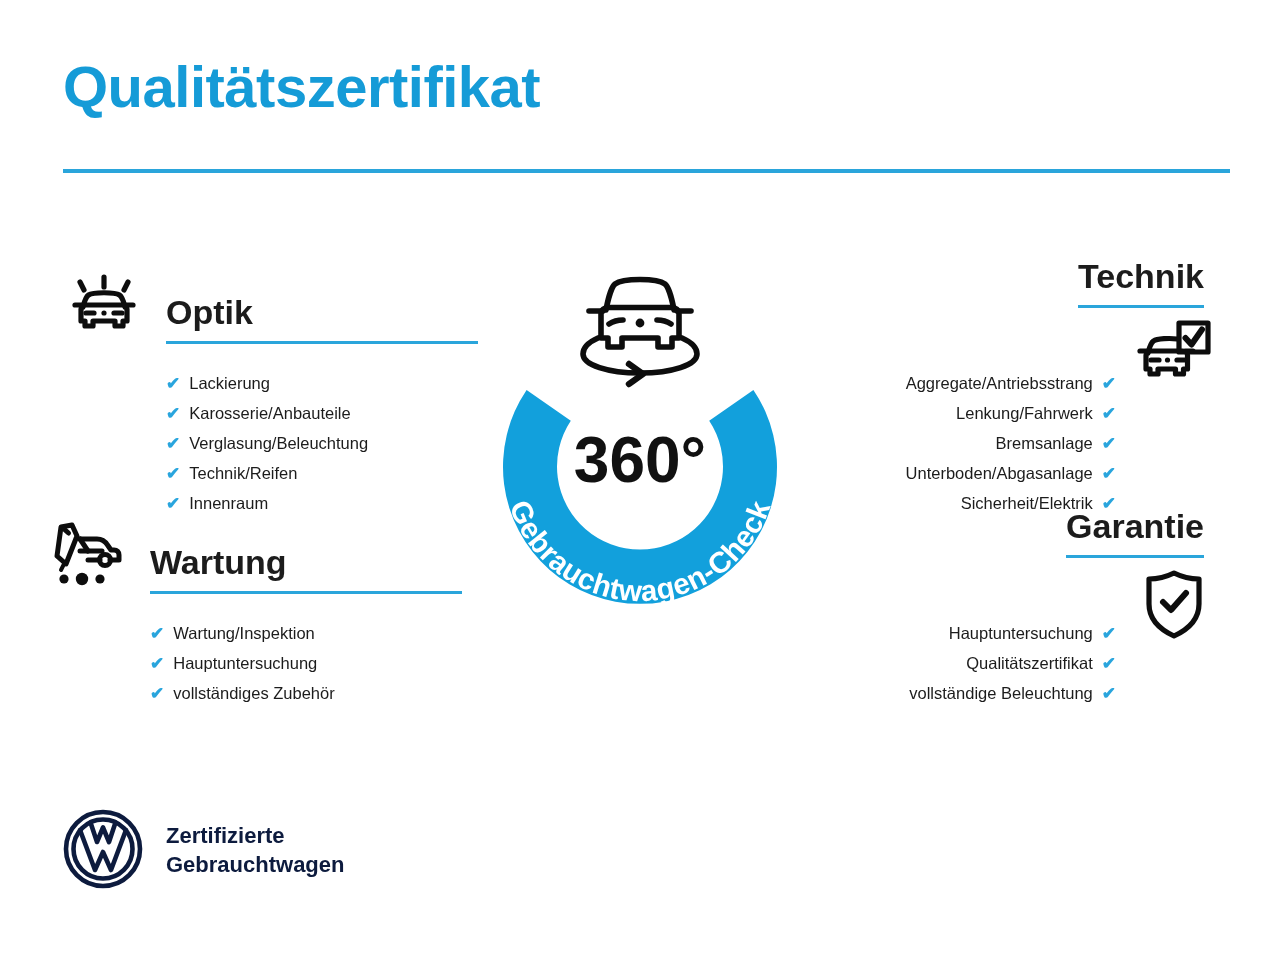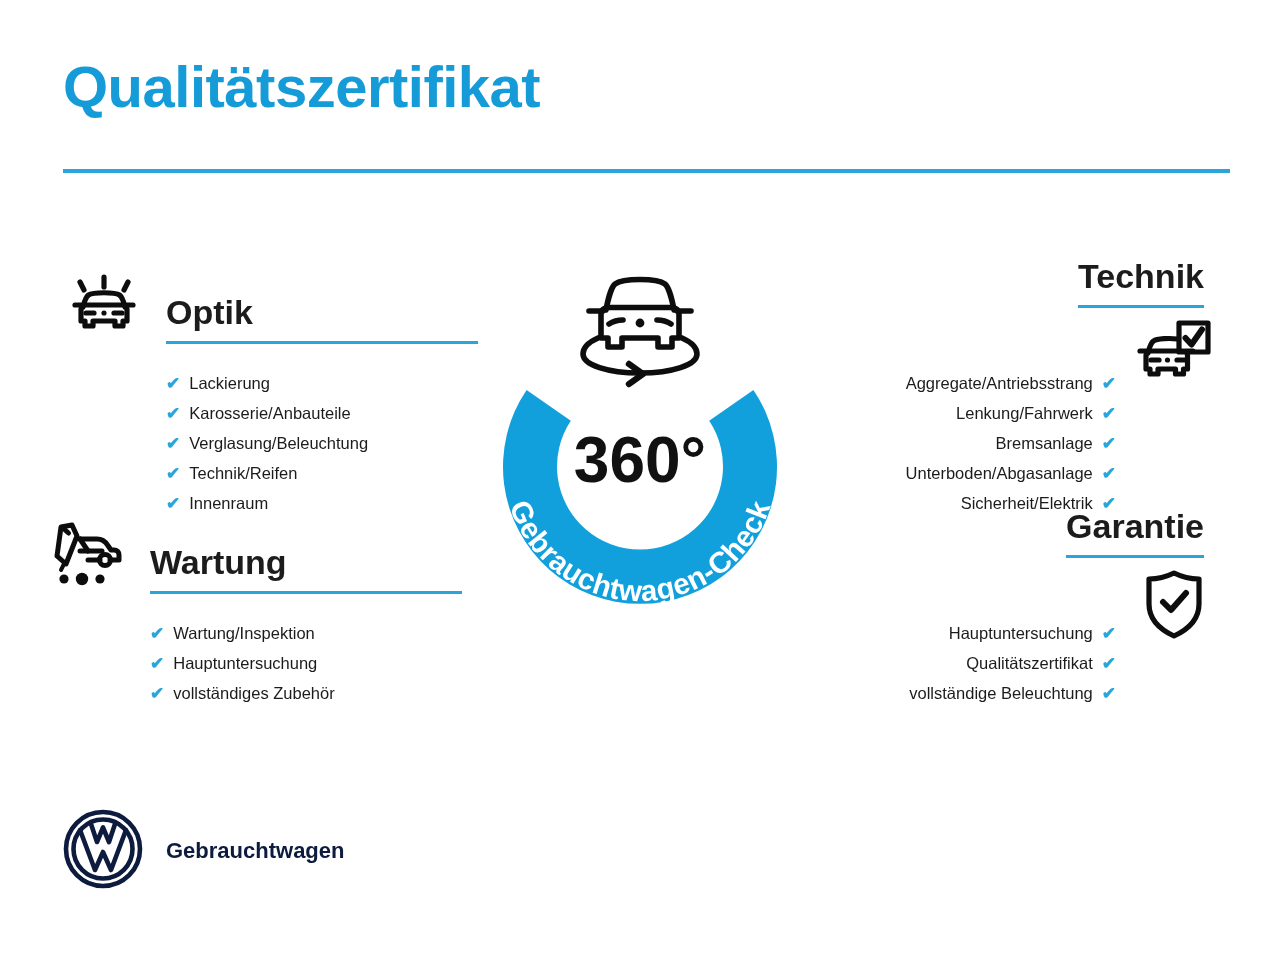--- a/index.html
+++ b/index.html
@@ -346,15 +346,16 @@
 <div id="vw-footer">
   <div id="vw-mark">
     <svg width="82" height="82" viewBox="0 0 82 82" fill="none" stroke="#0d1b3e" stroke-width="4.6">
       <circle cx="41" cy="41" r="37"></circle>
       <circle cx="41" cy="41" r="29.5"></circle>
       <path d="M28.5 14.5 L35 34 L41 19.5 L47 34 L53.5 14.5
                M18 22 L33 62 L41 44 L49 62 L64 22" stroke-width="4.6" stroke-linejoin="round" stroke-linecap="round"></path>
     </svg>
   </div>
   <div id="vw-text">
+    <div>Zertifizierte</div>
     <div>Gebrauchtwagen</div>
   </div>
 </div>
 
 </body></html>

